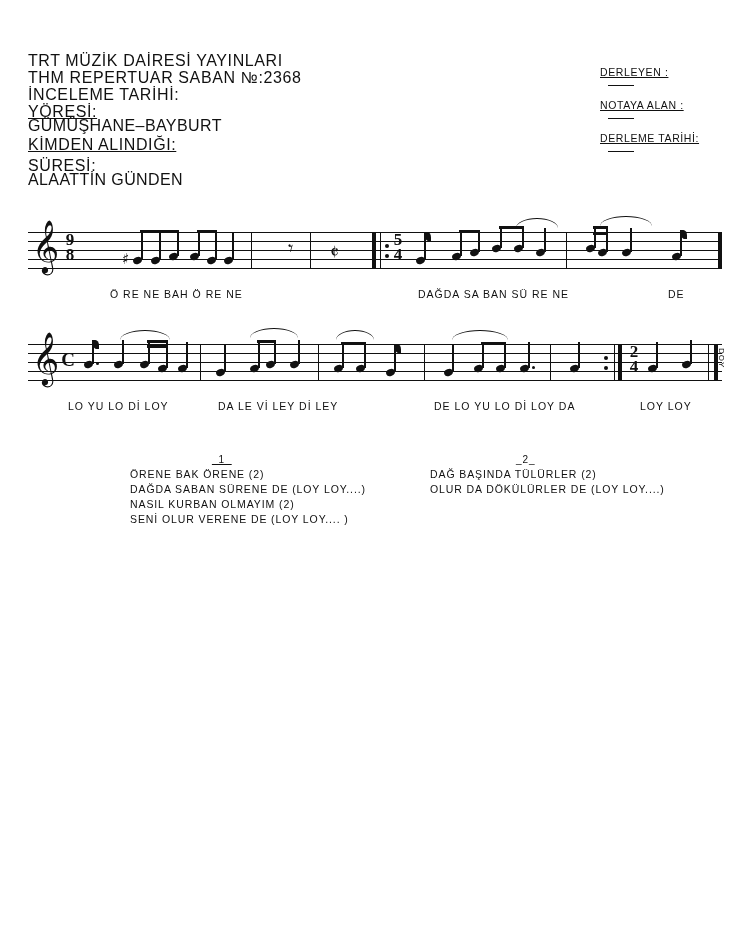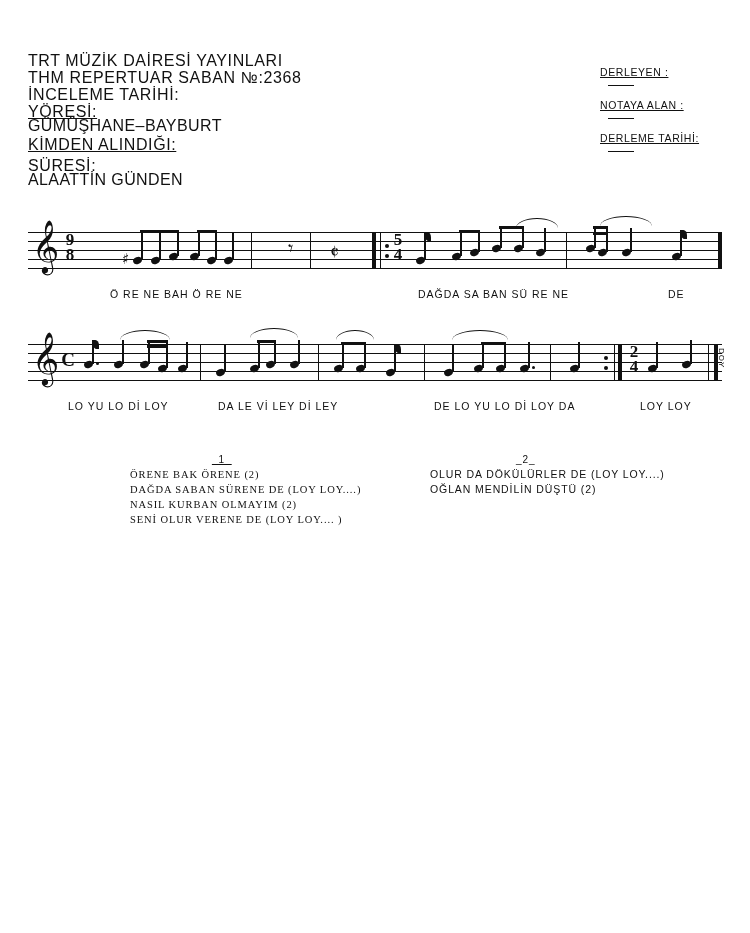--- a/index.html
+++ b/index.html
@@ -396,26 +396,26 @@
     <div class="lyric-row" style="left:68px; top:56px;">LO YU   LO  Dİ LOY</div>
     <div class="lyric-row" style="left:218px; top:56px;">DA  LE Vİ    LEY Dİ LEY</div>
     <div class="lyric-row" style="left:434px; top:56px;">DE    LO YU    LO    Dİ  LOY DA</div>
     <div class="lyric-row" style="left:640px; top:56px;">LOY  LOY</div>
   </div>
 
   <div class="verses">
     <div class="verse-num" style="left:212px; top:0;text-decoration:underline;">_1_</div>
     <div class="verse-num" style="left:516px; top:0;">_2_</div>
 
-    <div class="verse-col" style="left:130px; top:15px;font-family:Liberation Serif, serif;">
+    <div class="verse-col" style="left:130px; top:15px;">
       <div>ÖRENE  BAK    ÖRENE    (2)</div>
       <div>DAĞDA  SABAN  SÜRENE  DE (LOY LOY....)</div>
       <div>NASIL  KURBAN OLMAYIM  (2)</div>
       <div>SENİ  OLUR  VERENE  DE (LOY LOY.... )</div>
     </div>
 
     <div class="verse-col" style="left:430px; top:15px;">
+      <div>DAĞ  BAŞINDA  TÜLÜRLER   (2)</div>
       <div>OLUR DA  DÖKÜLÜRLER  DE (LOY LOY....)</div>
-      <div>OĞLAN  MENDİLİN  DÜŞTÜ   (2)</div>
     </div>
   </div>
 
 </div>
 
 </body></html>

